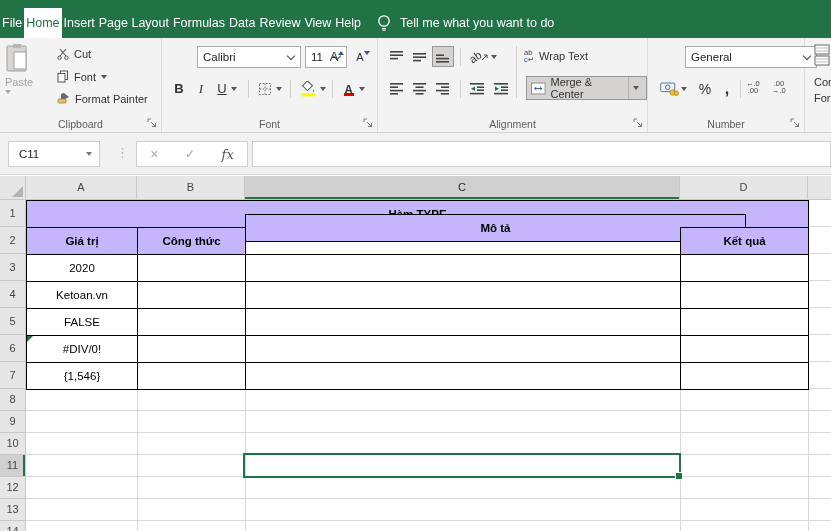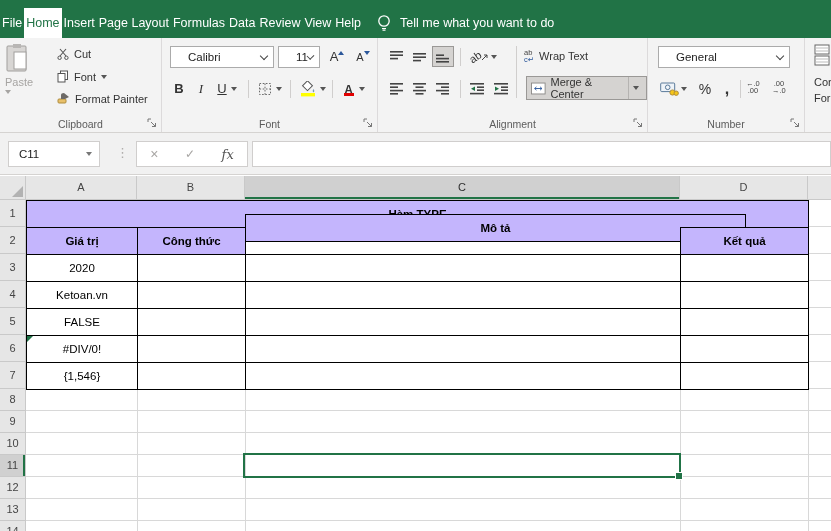--- a/index.html
+++ b/index.html
@@ -16,21 +16,21 @@
   
   .ribbon{position:absolute;left:0;top:38px;width:831px;height:94px;background:#f3f3f3;border-bottom:1px solid #d5d3d1;}
   .grp{position:absolute;top:0;height:94px;border-right:1px solid #dcdadb;box-sizing:border-box;}
   .grp-label{position:absolute;bottom:2px;left:0;right:0;text-align:center;font-size:10.5px;color:#5c5c5c;}
   .launcher{position:absolute;bottom:4px;right:4px;width:10px;height:10px;cursor:pointer;}
   .rbtxt{font-size:11px;color:#333;}
   .tri-d{display:inline-block;width:0;height:0;border-left:3px solid transparent;border-right:3px solid transparent;border-top:4px solid #555;}
   .tri-u-b{display:inline-block;width:0;height:0;border-left:3px solid transparent;border-right:3px solid transparent;border-bottom:4px solid #2b579a;}
   .tri-d-b{display:inline-block;width:0;height:0;border-left:3px solid transparent;border-right:3px solid transparent;border-top:4px solid #2b579a;}
   .chev{display:inline-block;width:5px;height:5px;border-right:1.2px solid #444;border-bottom:1.2px solid #444;transform:rotate(45deg);margin-bottom:2px;}
-  .combo{position:absolute;height:22px;background:#fff;border:1px solid #ababab;box-sizing:border-box;display:flex;align-items:center;font-size:11.5px;color:#222;padding-left:17px;cursor:pointer;}
+  .combo{position:absolute;height:22px;background:#fff;border:1px solid #ababab;box-sizing:border-box;display:flex;align-items:center;font-size:11.5px;color:#222;padding-left:5px;cursor:pointer;margin-left:27px;}
   .combo .chev{margin-left:auto;margin-right:6px;}
   .vsep{position:absolute;width:1px;background:#d0cecd;}
   .ib{position:absolute;width:22px;height:21px;display:flex;align-items:center;justify-content:center;border:1px solid transparent;box-sizing:border-box;cursor:pointer;}
   .ib.active{background:#d5d3d1;border-color:#9a9896;}
 
   
   .paste{position:absolute;left:5px;top:5px;width:46px;height:72px;display:flex;flex-direction:column;align-items:flex-start;cursor:pointer;}
   .paste .lbl{font-size:11px;color:#a6a4a2;margin-top:3px;}
   .clip-row{position:absolute;left:57px;display:flex;align-items:center;gap:5px;cursor:pointer;}
 

